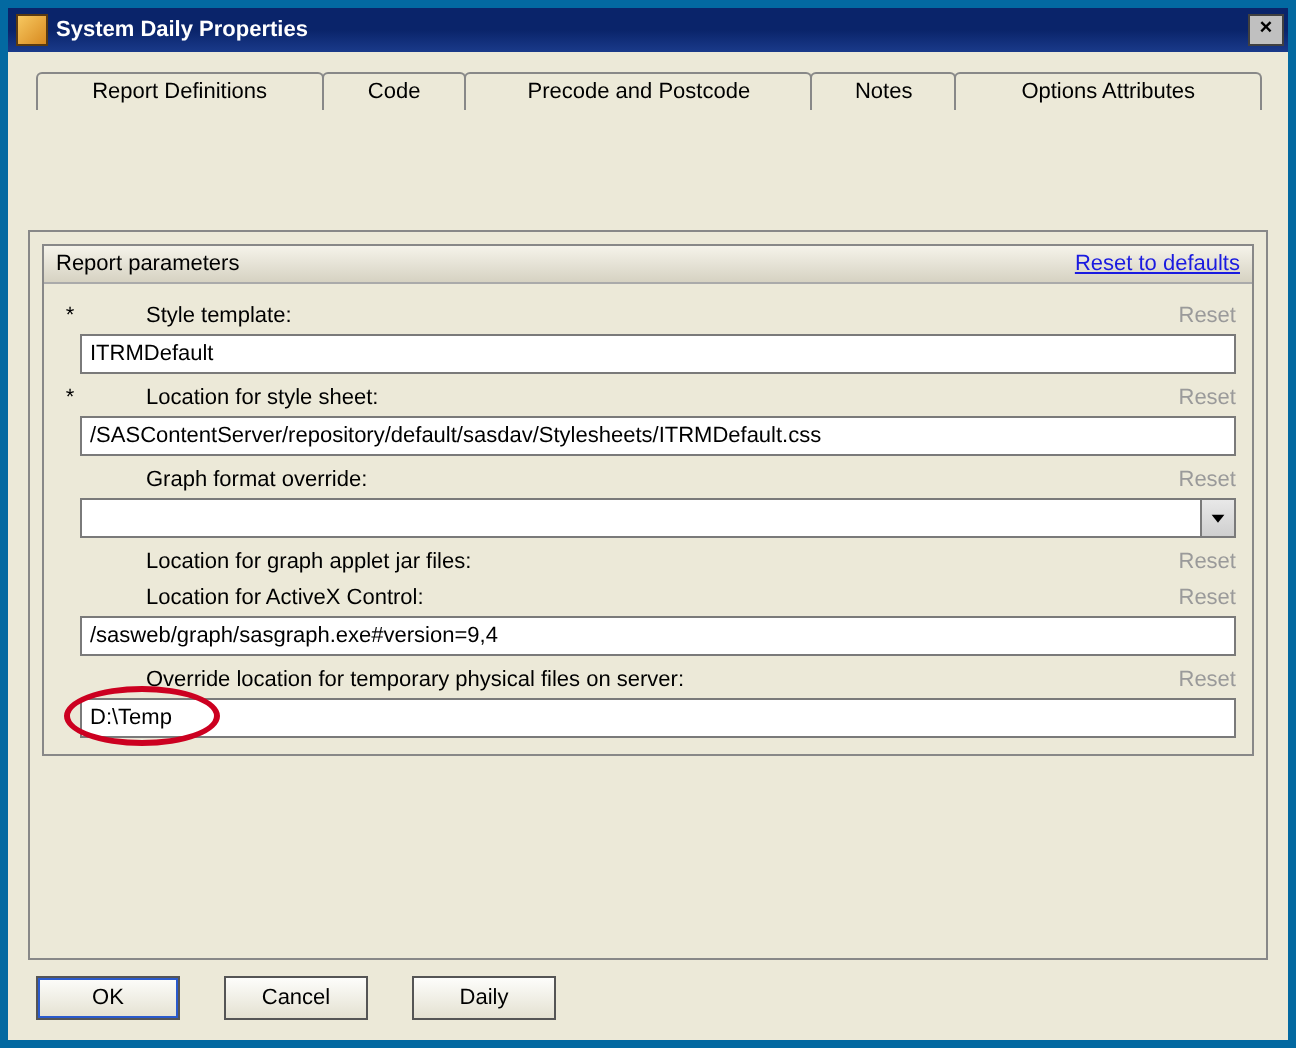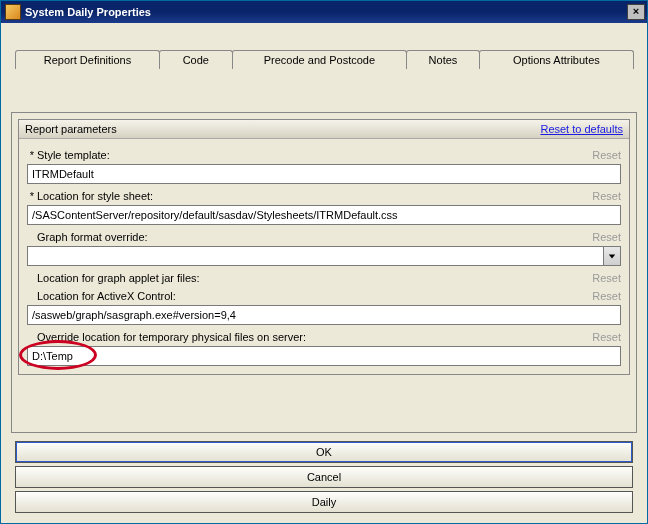--- a/index.html
+++ b/index.html
@@ -5,21 +5,21 @@
   * { box-sizing: border-box; }
   body {
     margin: 0;
     font-family: Tahoma, sans-serif;
     font-size: 11px;
     background: #fff;
   }
   .window {
     width: 648px;
     height: 524px;
-    border: 1px solid #0369a1;
+    border: 4px solid #0369a1;
     box-shadow: 3px 3px 6px rgba(0,0,0,0.5);
     display: flex;
     flex-direction: column;
     background: #ece9d8;
   }
   .titlebar {
     height: 22px;
     background: linear-gradient(to bottom, #0a246a 0%, #0a246a 50%, #1a3a8a 100%);
     color: #fff;
     display: flex;
@@ -53,21 +53,21 @@
     display:flex;
     flex-direction:column;
     overflow:hidden;
   }
   .tabs-outer {
     position: relative;
     height: 40px;
     user-select:none;
   }
   .tab-row { display:flex; position:absolute; width:100%; }
-  .tab-row.row1 { top:17px; left:4px; width:calc(100% - 8px);}
+  .tab-row.row1 { top:0; left:4px; width:calc(100% - 8px);}
   .tab-row.row2 { top:19px; }
   .tab {
     border:1px solid #888;
     border-bottom:none;
     border-top-left-radius:3px;
     border-top-right-radius:3px;
     background:#ece9d8;
     padding:2px 0;
     text-align:center;
     font-size:11px;
@@ -109,24 +109,25 @@
   .params {
     padding:4px 8px 8px 8px;
   }
   .param { margin-top:6px; }
   .param-head {
     display:flex;
     align-items:center;
     color:#333;
   }
   .param-head .req { width:10px; text-align:center; color:#000;}
-  .param-head .name { flex:1; color:#000;}
+  .param-head .name { flex:1; color:#000;margin-left:33px;}
   .param-head .reset { color:#9a9a9a;}
   .param-input-wrap {
     margin-top:3px;
+    margin-left:10px;
     display:flex;
     align-items:center;
     justify-content:center;
   }
   .text-input {
     flex:1;
     height:20px;
     border:1px solid #7a7a7a;
     background:#fff;
     font-family:Tahoma,sans-serif;
@@ -152,24 +153,23 @@
   }
   .combo-btn {
     width:17px;
     background:linear-gradient(to bottom,#e8e8e8,#cfcfcf);
     border-left:1px solid #7a7a7a;
     display:flex;align-items:center;justify-content:center;
   }
   .combo-btn svg { width:8px;height:8px;}
   .button-row {
     display:flex;
-    justify-content:center;
-    gap:3px;
+    justify-content:flex-start;
+    gap:22px;
     padding:8px 4px 4px 4px;
-    flex-direction:column;
   }
   .btn {
     min-width:72px;
     height:22px;
     border:1px solid #555;
     background:linear-gradient(to bottom,#fdfdfb,#e4e1d1);
     font-family:Tahoma,sans-serif;
     font-size:11px;
     color:#000;
     padding:0 10px;

